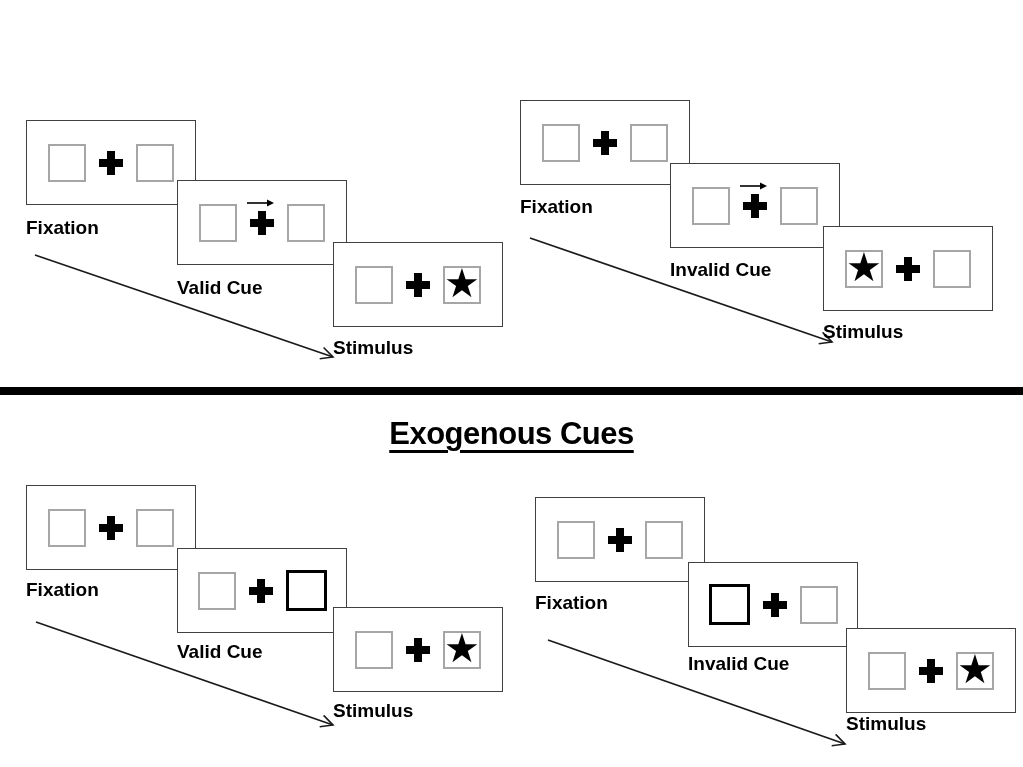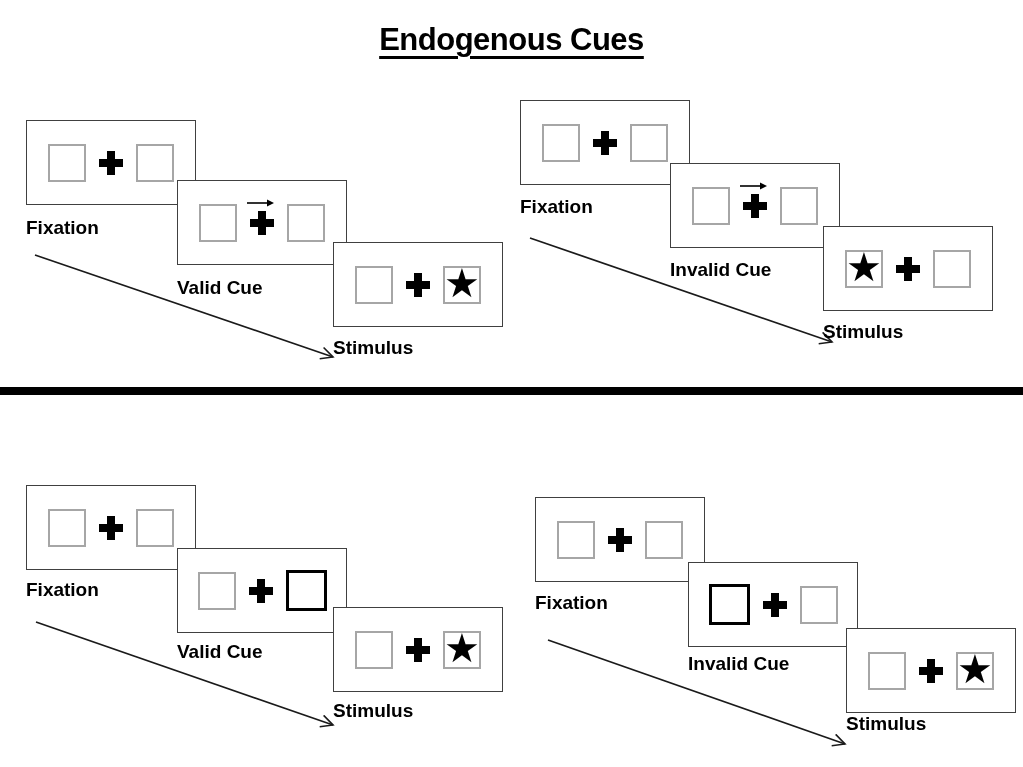--- a/index.html
+++ b/index.html
@@ -48,21 +48,21 @@
 <svg width="0" height="0" style="position:absolute">
   <defs>
     <marker id="ah" markerWidth="18" markerHeight="16" refX="13" refY="7" orient="auto" markerUnits="userSpaceOnUse">
       <path d="M1,1 L13,7 L1,13" fill="none" stroke="#1a1a1a" stroke-width="1.6"></path>
     </marker>
   </defs>
 </svg>
 
 <div id="canvas">
 
-  <div class="title" style="top:22px">Endogenous Cues</div>
+  <div class="title" style="top:416px">Exogenous Cues</div>
 
   <div class="divider"></div>
 
   <svg class="arrow-svg" style="left:30px;top:250px" width="312" height="116">
     <line x1="5" y1="5" x2="303" y2="107" stroke="#1a1a1a" stroke-width="1.7" marker-end="url(#ah)"></line>
   </svg>
   <svg class="arrow-svg" style="left:525px;top:233px" width="316" height="118">
     <line x1="5" y1="5" x2="307" y2="109" stroke="#1a1a1a" stroke-width="1.7" marker-end="url(#ah)"></line>
   </svg>
   <svg class="arrow-svg" style="left:31px;top:617px" width="311" height="117">

